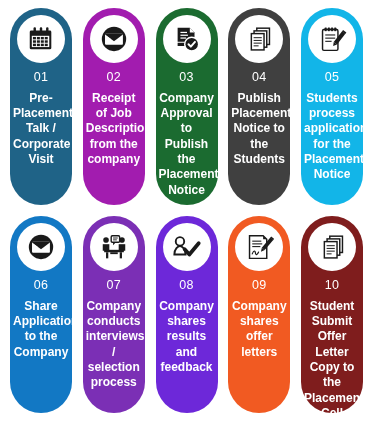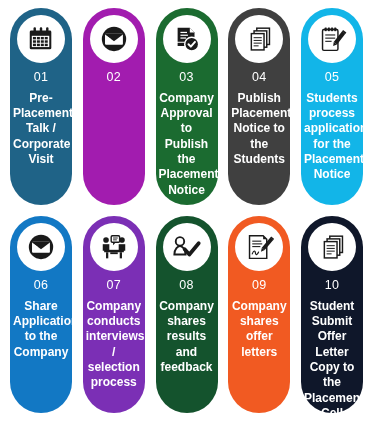--- a/index.html
+++ b/index.html
@@ -115,20 +115,21 @@
     <div class="card" style="background:#a21caf">
       <div class="icon-badge">
         <svg width="30" height="30" viewBox="0 0 32 32">
           <circle cx="16" cy="16" r="13" fill="#1a1a1a"></circle>
           <rect x="6.5" y="10.5" width="19" height="11.5" rx="1" fill="#ffffff"></rect>
           <path d="M6.5 11.2 L16 18.4 L25.5 11.2 L25.5 10.5 L6.5 10.5 Z" fill="#1a1a1a"></path>
           <path d="M6.5 21.6 L13 16.2 L6.5 11.6 Z" fill="#ffffff"></path>
         </svg>
       </div>
       <div class="card-number">02</div>
+      <div class="card-label">Receipt of Job Description from the company</div>
     </div>
 
     <div class="card" style="background:#1b6b30">
       <div class="icon-badge">
         <svg width="30" height="30" viewBox="0 0 32 32">
           <path d="M6 4 h13 l5 5 v10 h-18 z" fill="#1a1a1a"></path>
           <path d="M19 4 v5 h5 z" fill="#ffffff"></path>
           <g stroke="#ffffff" stroke-width="1.3">
             <line x1="9" y1="9" x2="16" y2="9"></line>
             <line x1="9" y1="12" x2="17" y2="12"></line>
@@ -224,21 +225,21 @@
           <rect x="5.5" y="19" width="21" height="2.6" fill="#1a1a1a"></rect>
           <rect x="7.5" y="21.6" width="2.4" height="6.5" fill="#1a1a1a"></rect>
           <rect x="22.1" y="21.6" width="2.4" height="6.5" fill="#1a1a1a"></rect>
           <rect x="12" y="21.6" width="8" height="2" fill="#1a1a1a"></rect>
         </svg>
       </div>
       <div class="card-number">07</div>
       <div class="card-label">Company conducts interviews / selection process</div>
     </div>
 
-    <div class="card" style="background:#14532d">
+    <div class="card" style="background:#6d28d9">
       <div class="icon-badge">
         <svg width="30" height="30" viewBox="0 0 32 32">
           <path d="M13 10 a4.5 4.5 0 1 0 -9 0 a4.5 4.5 0 0 0 9 0 z" fill="none" stroke="#1a1a1a" stroke-width="2"></path>
           <path d="M2.5 24 c0 -6 4 -9 6 -9 c2 0 6 3 6 9 z" fill="none" stroke="#1a1a1a" stroke-width="2"></path>
           <path d="M13.5 18.5 l5 5.5 l10 -12" stroke="#1a1a1a" stroke-width="4" fill="none" stroke-linecap="round" stroke-linejoin="round"></path>
         </svg>
       </div>
       <div class="card-number">08</div>
       <div class="card-label">Company shares results and feedback</div>
     </div>
@@ -258,21 +259,21 @@
             <rect x="21" y="4" width="4.2" height="14.5" fill="#1a1a1a"></rect>
             <path d="M21 18.5 l2.1 4 l2.1 -4 z" fill="#1a1a1a"></path>
             <rect x="21" y="2.4" width="4.2" height="1.8" fill="#1a1a1a"></rect>
           </g>
         </svg>
       </div>
       <div class="card-number">09</div>
       <div class="card-label">Company shares offer letters</div>
     </div>
 
-    <div class="card" style="background:#0f172a">
+    <div class="card" style="background:#7f1d1d">
       <div class="icon-badge">
         <svg width="29" height="29" viewBox="0 0 32 32">
           <g fill="#ffffff" stroke="#1a1a1a" stroke-width="1.6">
             <rect x="13" y="3.5" width="14" height="18"></rect>
             <rect x="10" y="6.5" width="14" height="18"></rect>
             <rect x="7" y="9.5" width="14" height="18"></rect>
           </g>
           <g stroke="#1a1a1a" stroke-width="1.1">
             <line x1="9.5" y1="14" x2="18.5" y2="14"></line>
             <line x1="9.5" y1="17" x2="18.5" y2="17"></line>

